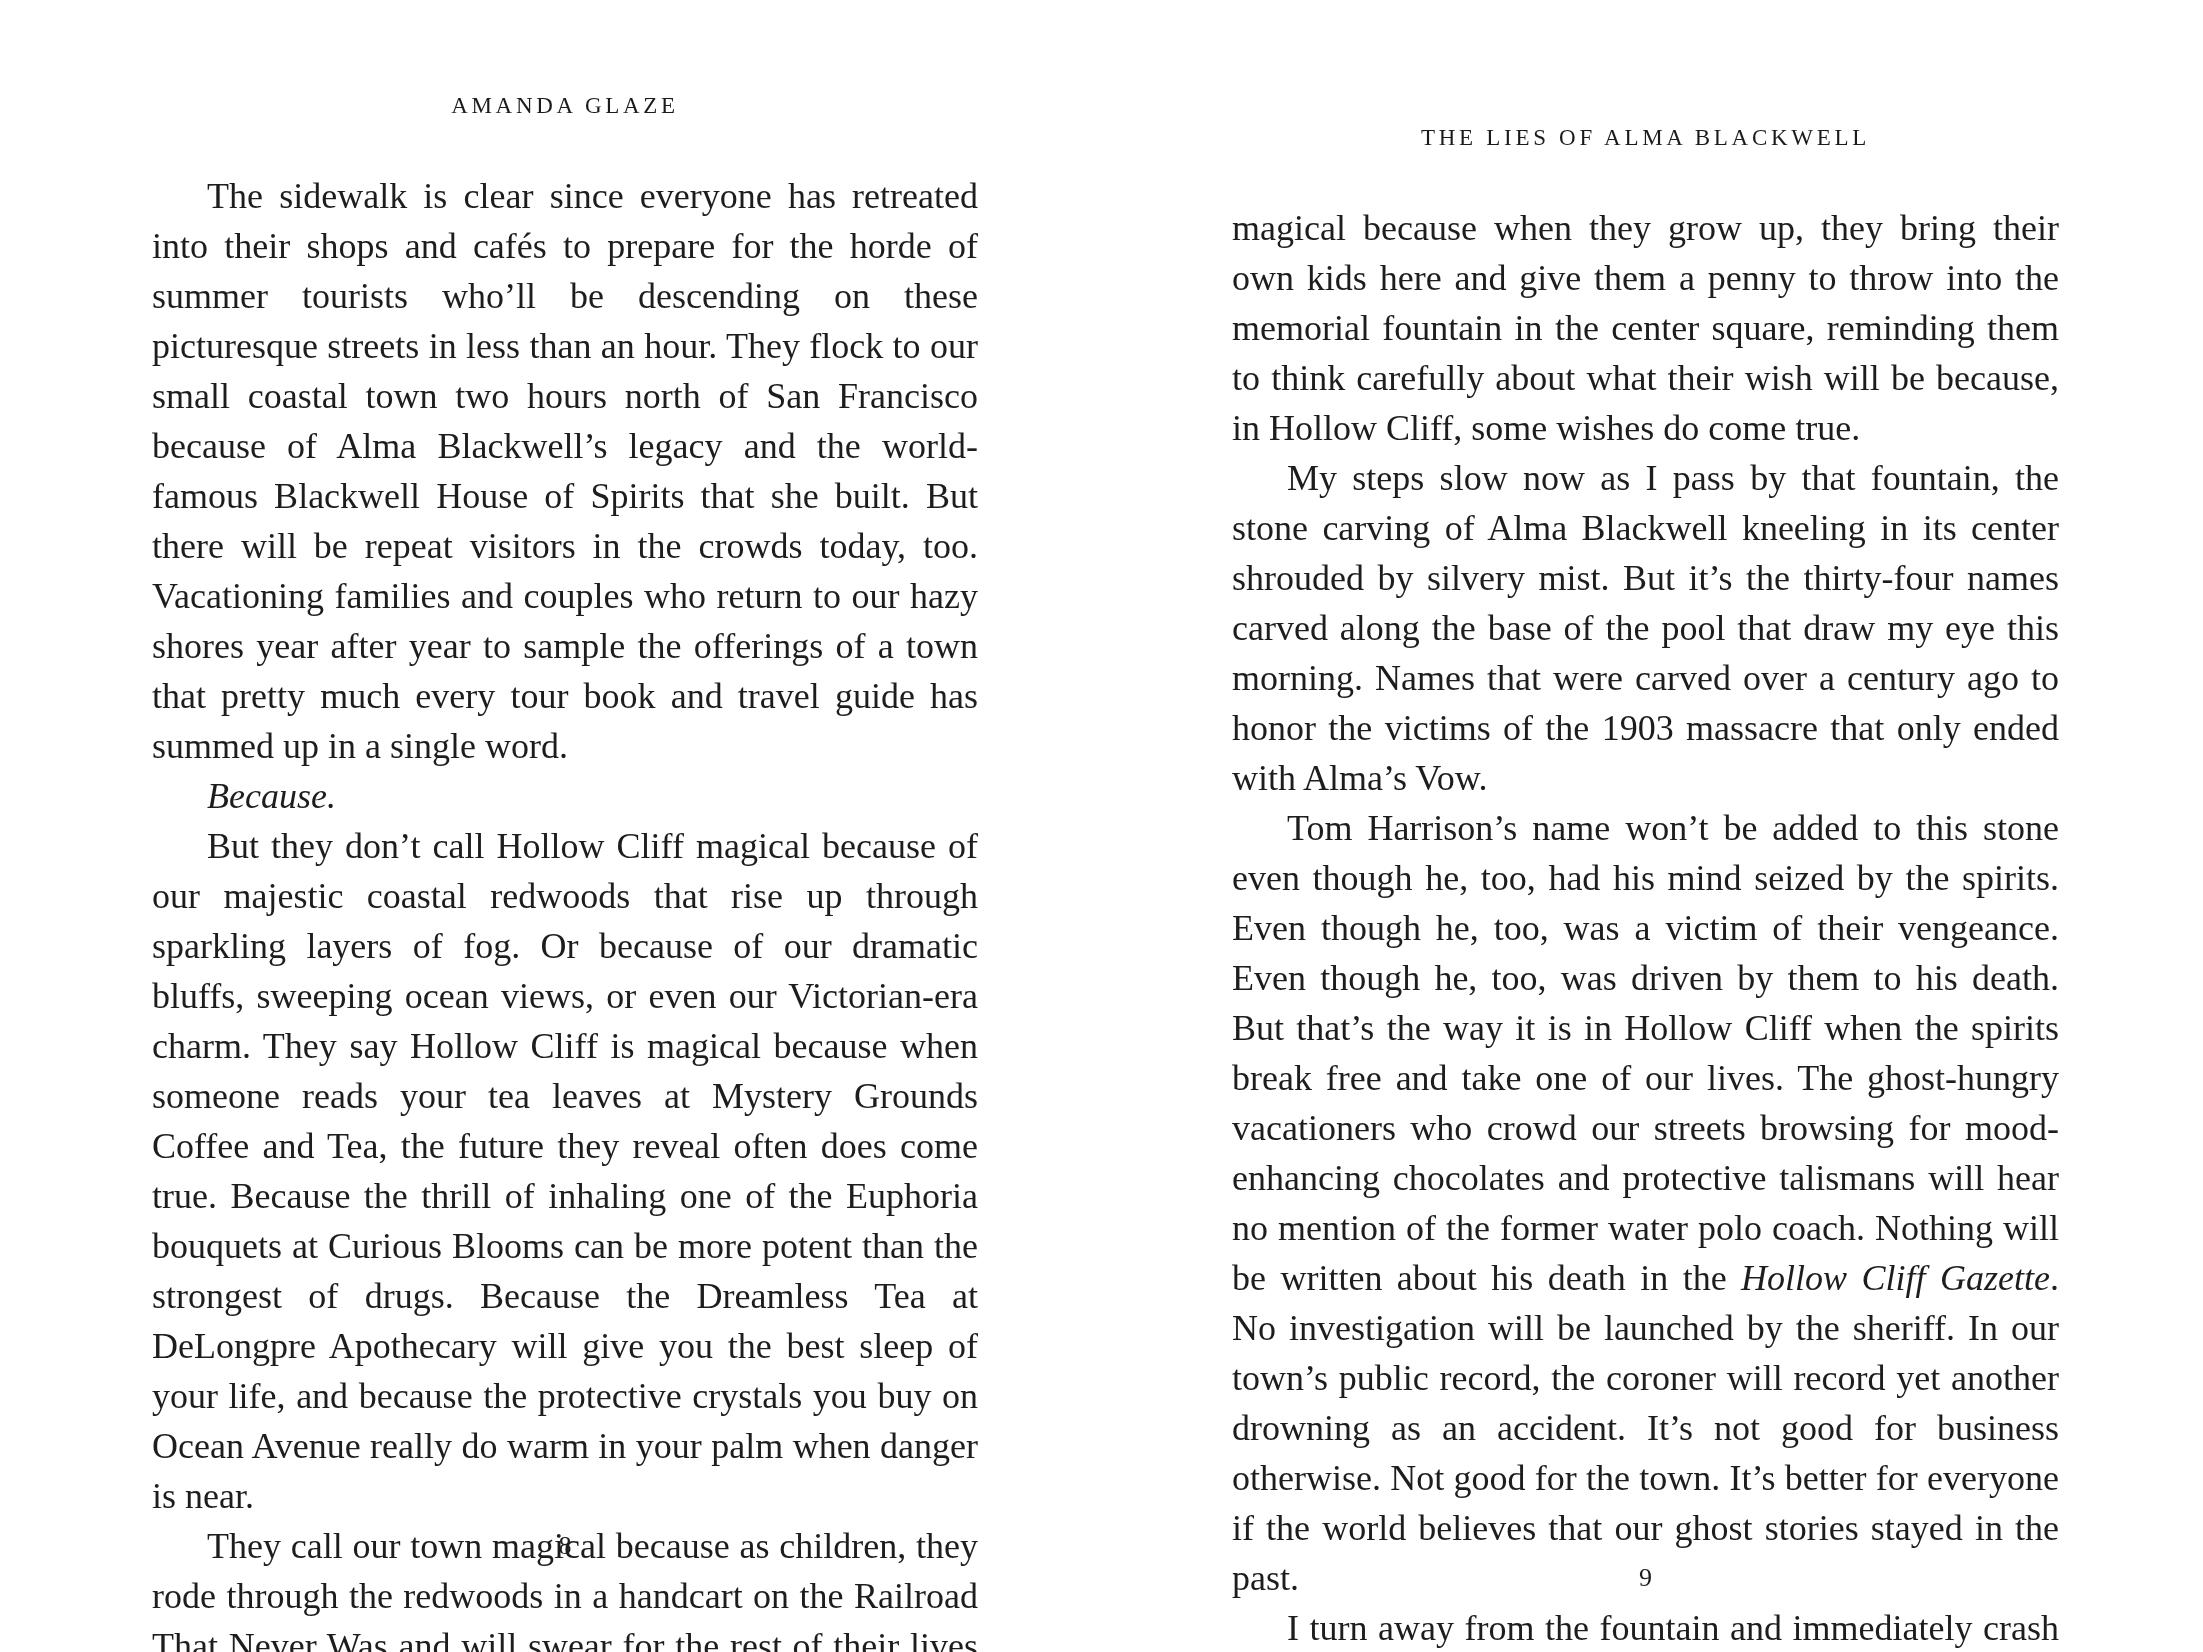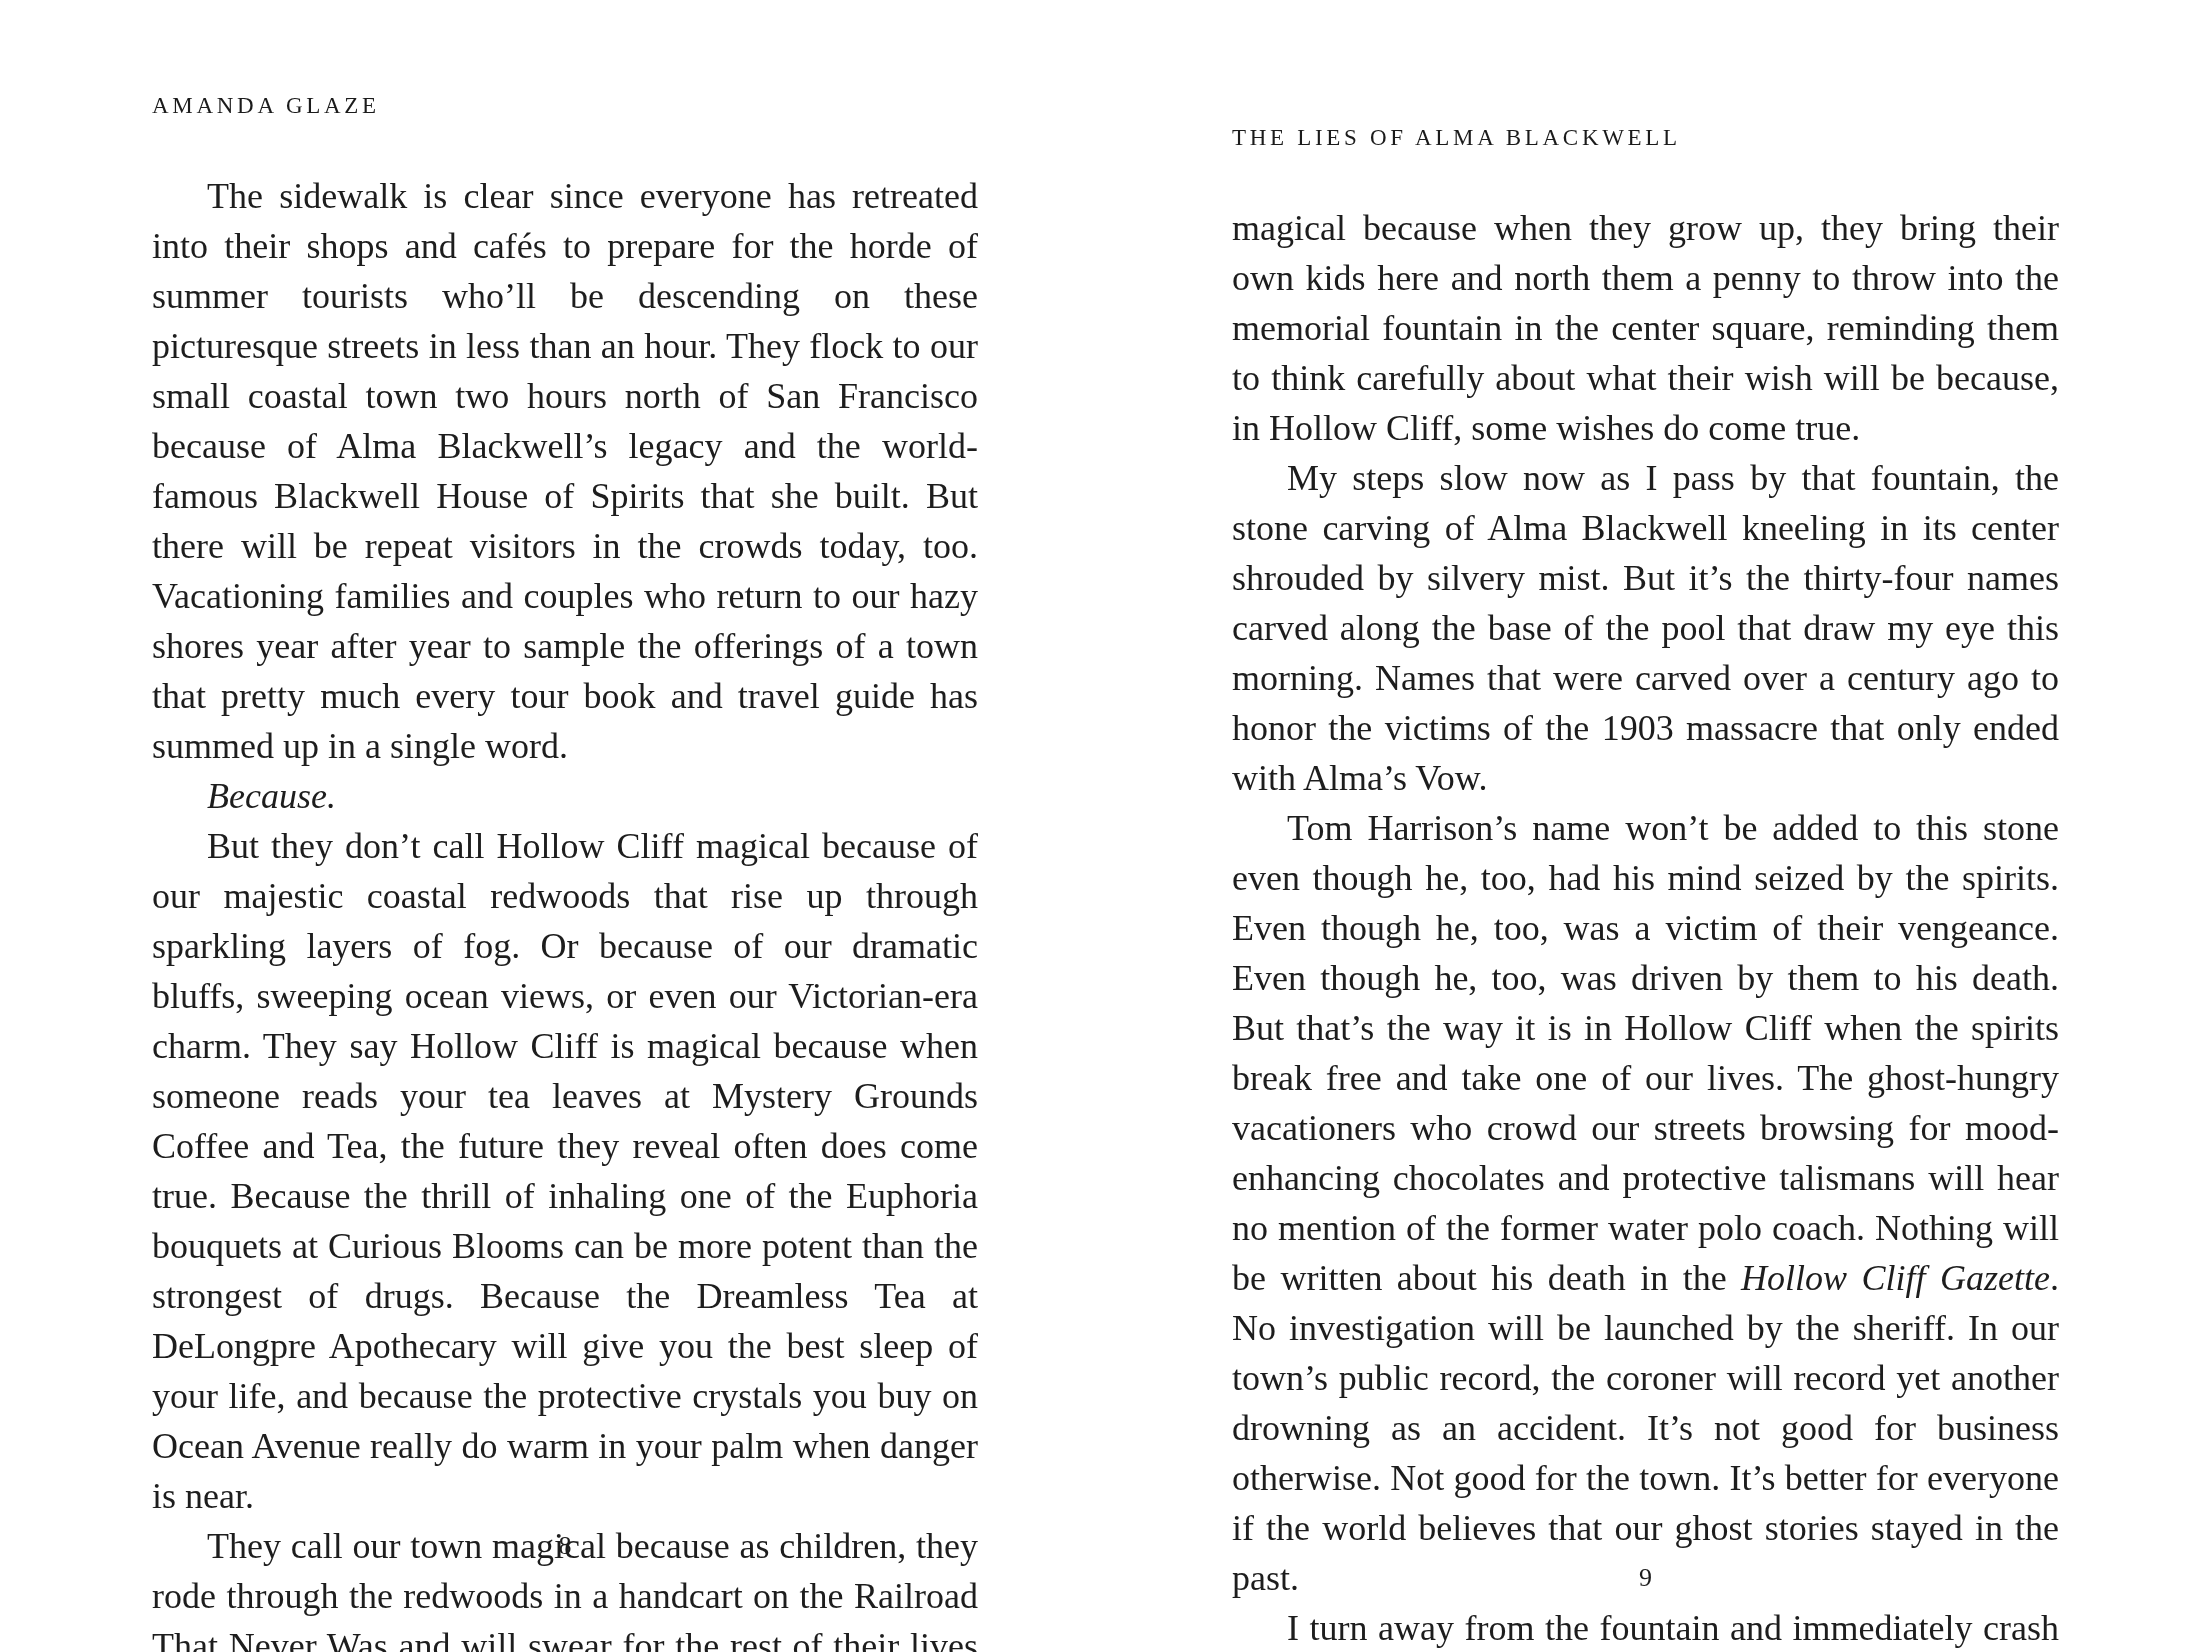--- a/index.html
+++ b/index.html
@@ -23,20 +23,21 @@
   .page {
     position: relative;
     width: 1102px;
     height: 1653px;
     box-sizing: border-box;
   }
   .page-left  { padding: 92px 124px 0 152px; }
   .page-right { padding: 92px 145px 4px 130px; margin-top: 32px; }
 
   .running-head {
+    text-align: center;
     font-size: 23px;
     line-height: 27.5px;
     letter-spacing: 3.7px;
     color: #1b1b1b;
     margin-bottom: 51px;
     font-variant: normal;
     text-transform: uppercase;
     white-space: nowrap;
   }
 
@@ -79,21 +80,21 @@
         <p class="indent"><span class="em">Because.</span></p>
         <p class="indent"><span>But they don’t call Hollow Cliff magical because of our majestic coastal redwoods that rise up through sparkling layers of fog. Or because of our dramatic bluffs, sweeping ocean views, or even our Victorian-era charm. They say Hollow Cliff is magical because when someone reads your tea leaves at Mystery Grounds Coffee and Tea, the future they reveal often does come true. Because the thrill of inhaling one of the Euphoria bouquets at Curious Blooms can be more potent than the strongest of drugs. Because the Dreamless Tea at DeLongpre Apothecary will give you the best sleep of your life, and because the protective crystals you buy on Ocean Avenue really do warm in your palm when danger is near.</span></p>
         <p class="indent"><span>They call our town magical because as children, they rode through the redwoods in a handcart on the Railroad That Never Was and will swear for the rest of their lives they heard the echoing screams of the people who died that horrible day. They say it’s</span></p>
       </div>
     <div class="folio">8</div>
   </div>
 
   <div class="page page-right">
     <div class="running-head">THE LIES OF ALMA BLACKWELL</div>
     <div class="page-body">
-        <p class=""><span>magical because when they grow up, they bring their own kids here and north them a penny to throw into the memorial fountain in the center square, reminding them to think carefully about what their wish will be because, in Hollow Cliff, some wishes do come true.</span></p>
+        <p class=""><span>magical because when they grow up, they bring their own kids here and give them a penny to throw into the memorial fountain in the center square, reminding them to think carefully about what their wish will be because, in Hollow Cliff, some wishes do come true.</span></p>
         <p class="indent"><span>My steps slow now as I pass by that fountain, the stone carving of Alma Blackwell kneeling in its center shrouded by silvery mist. But it’s the thirty-four names carved along the base of the pool that draw my eye this morning. Names that were carved over a century ago to honor the victims of the 1903 massacre that only ended with Alma’s Vow.</span></p>
         <p class="indent"><span>Tom Harrison’s name won’t be added to this stone even though he, too, had his mind seized by the spirits. Even though he, too, was a victim of their vengeance. Even though he, too, was driven by them to his death. But that’s the way it is in Hollow Cliff when the spirits break free and take one of our lives. The ghost-hungry vacationers who crowd our streets browsing for mood-enhancing chocolates and protective talismans will hear no mention of the former water polo coach. Nothing will be written about his death in the </span><span class="em">Hollow Cliff Gazette</span><span>. No investigation will be launched by the sheriff. In our town’s public record, the coroner will record yet another drowning as an accident. It’s not good for business otherwise. Not good for the town. It’s better for everyone if the world believes that our ghost stories stayed in the past.</span></p>
         <p class="indent"><span>I turn away from the fountain and immediately crash pass someone’s side. The box holding the flowers slips from my grip and</span></p>
       </div>
     <div class="folio">9</div>
   </div>
 
 </div>
 
 

